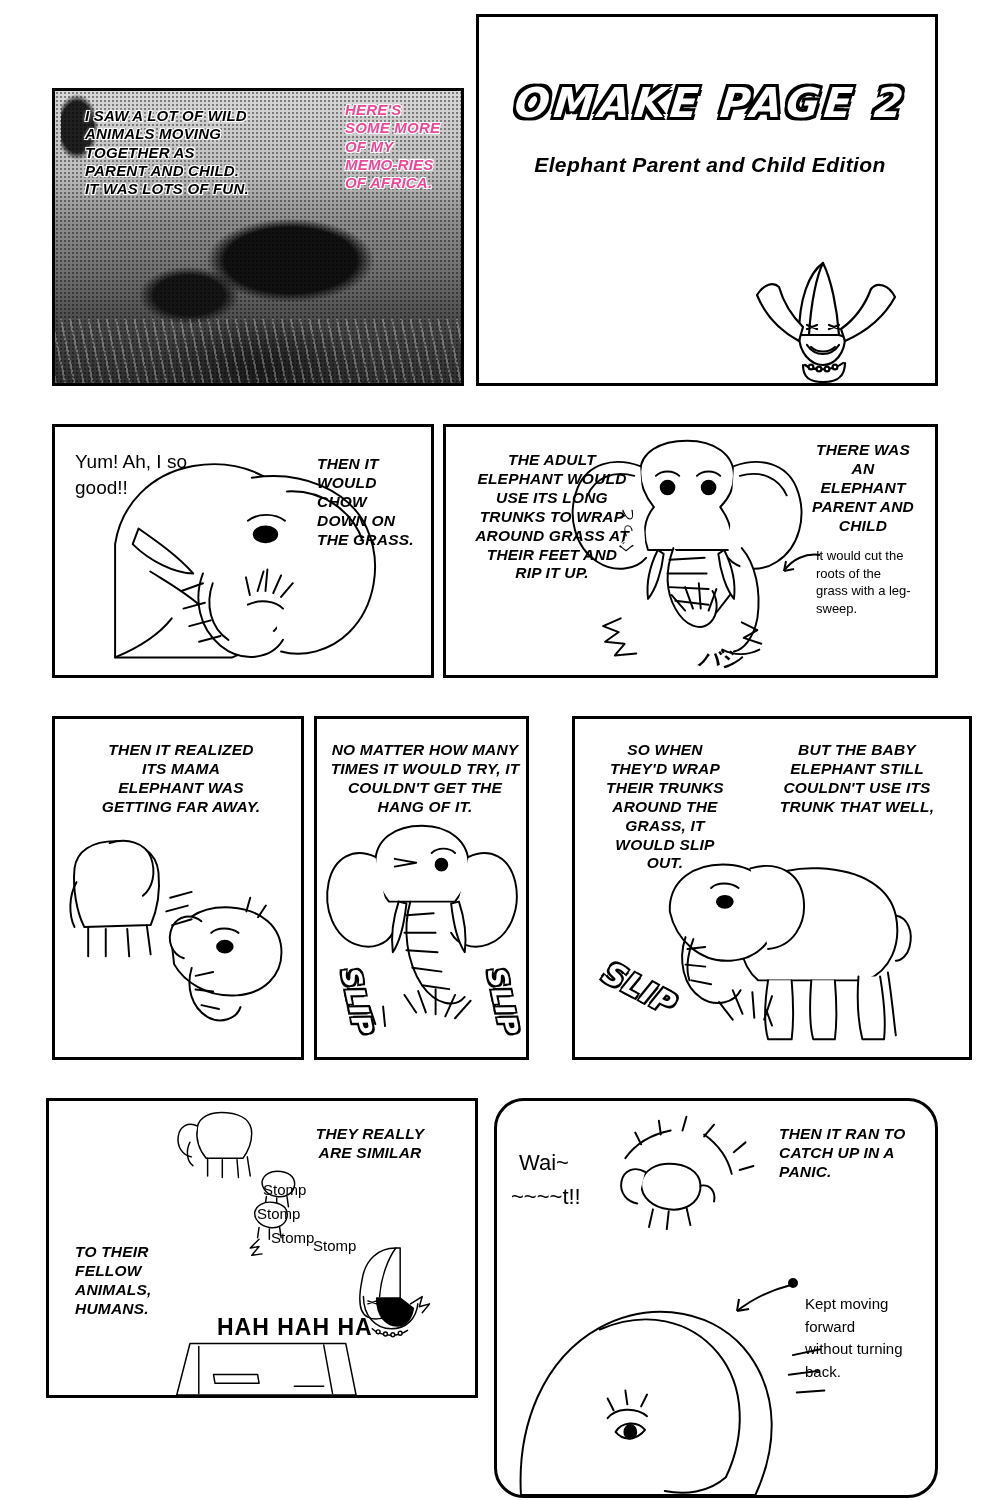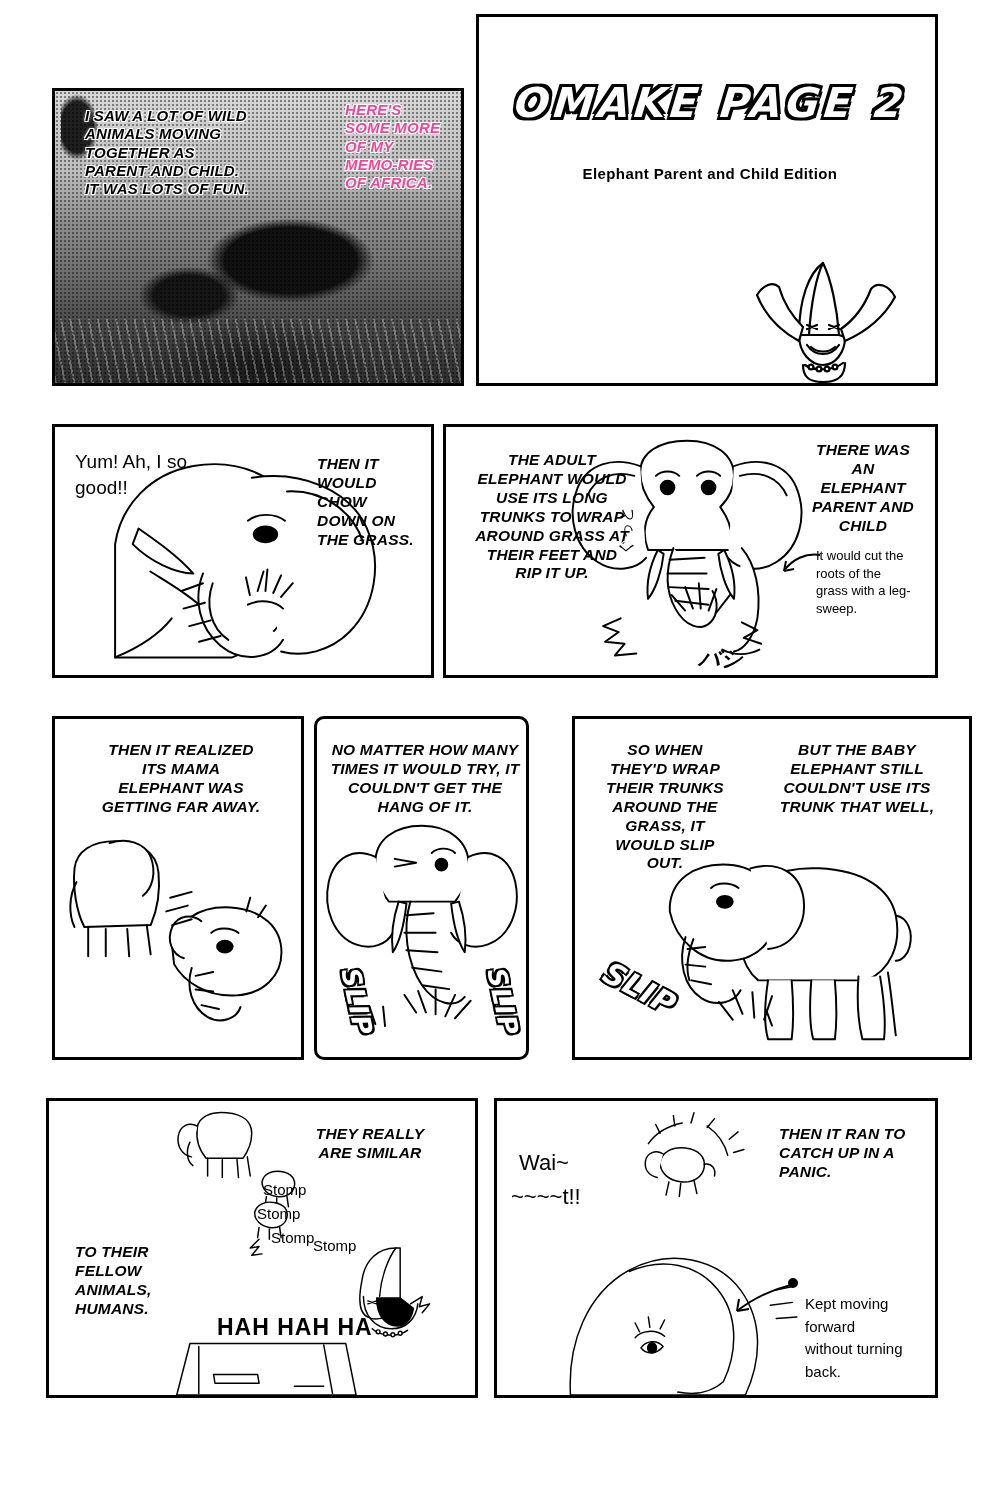--- a/index.html
+++ b/index.html
@@ -54,40 +54,40 @@
     position:absolute;left:12px;top:62px;width:440px;text-align:center;
     font-family:"DejaVu Sans", sans-serif;font-weight:bold;font-style:italic;
     font-size:41px;letter-spacing:4px;
     color:#fff;
     text-shadow:
       2px 0 0 #000, -2px 0 0 #000, 0 2px 0 #000, 0 -2px 0 #000,
       3px 3px 0 #000, -3px 3px 0 #000, 3px -3px 0 #000, -3px -3px 0 #000;
     transform:skewX(-6deg);
   }
   .title-sub{
-    position:absolute;left:0;top:148px;width:462px;text-align:center;
-    font-weight:bold;font-size:15px;letter-spacing:.4px;
+    position:absolute;left:0;top:136px;width:462px;text-align:center;
+    font-weight:bold;font-size:21px;letter-spacing:.4px;font-style:italic;
   }
 
   
   .figure{position:absolute;}
   .fig-svg{display:block;}
 
   
   #p-yum{left:52px;top:424px;width:382px;height:254px;}
   #p-adult{left:443px;top:424px;width:495px;height:254px;}
 
   
   #p-realize{left:52px;top:716px;width:252px;height:344px;}
-  #p-nomatter{left:314px;top:716px;width:215px;height:344px;border-radius:10px;}
+  #p-nomatter{left:314px;top:716px;width:215px;height:344px;}
   #p-slip{left:556px;top:716px;width:400px;height:344px;margin-left:16px;}
 
   
   #p-similar{left:46px;top:1098px;width:432px;height:300px;}
-  #p-ran{left:494px;top:1098px;width:444px;height:300px;}
+  #p-ran{left:494px;top:1098px;width:444px;height:400px;border-radius:30px;}
 
   .sketch{position:absolute;left:0;top:0;width:100%;height:100%;}
   svg{overflow:visible;}
 
   .sfx{
     position:absolute;font-weight:bold;font-style:italic;
     font-family:"DejaVu Sans", sans-serif;
     color:#fff;
     text-shadow:
       1.5px 0 0 #000,-1.5px 0 0 #000,0 1.5px 0 #000,0 -1.5px 0 #000,

